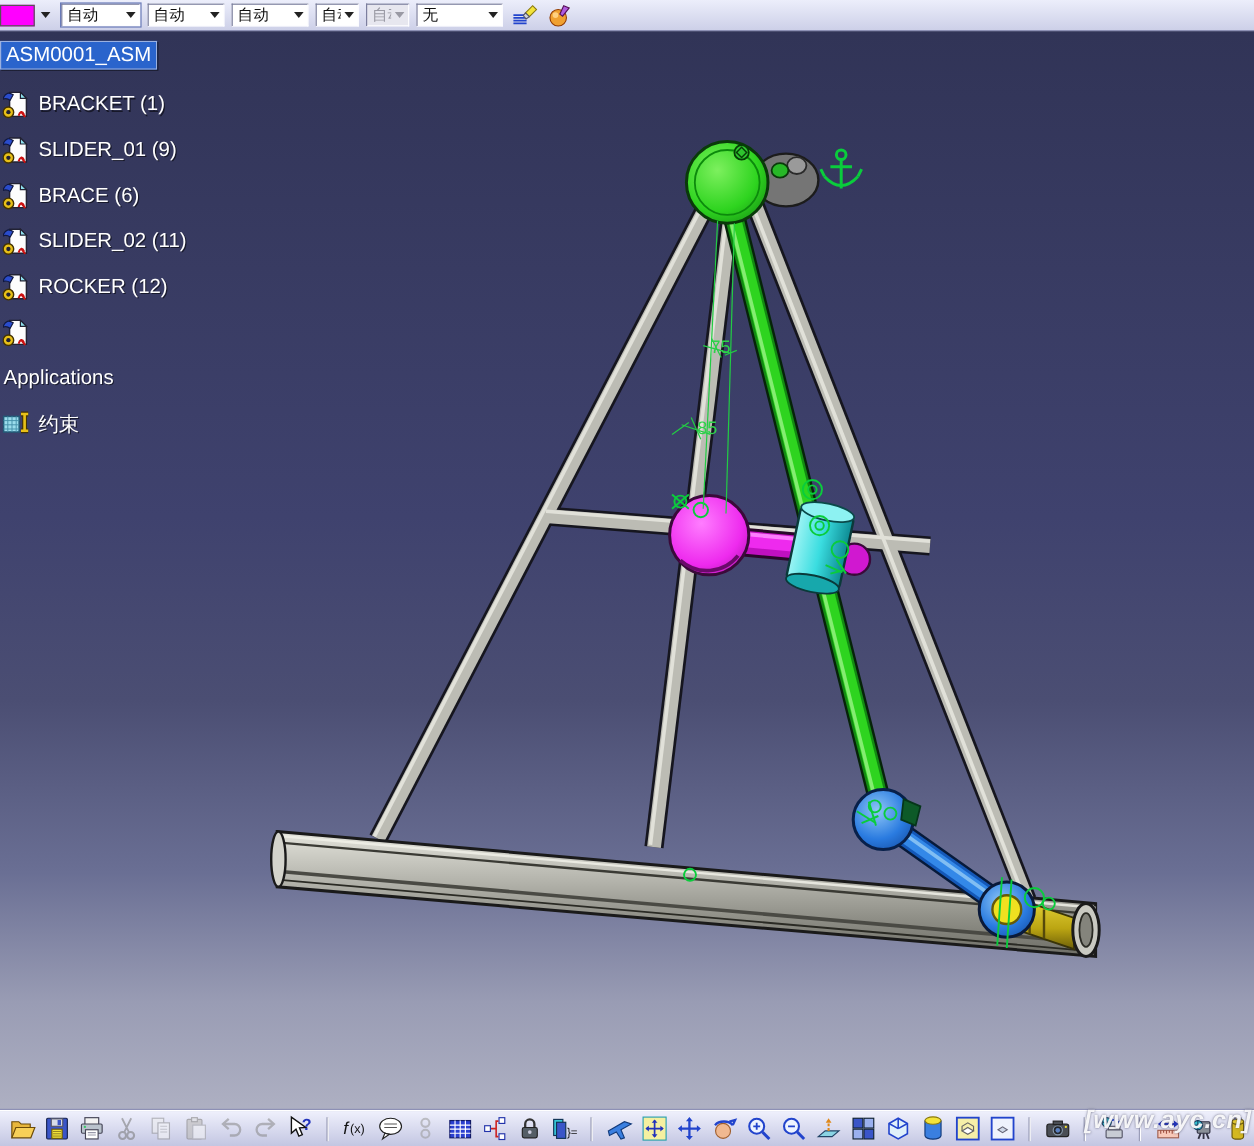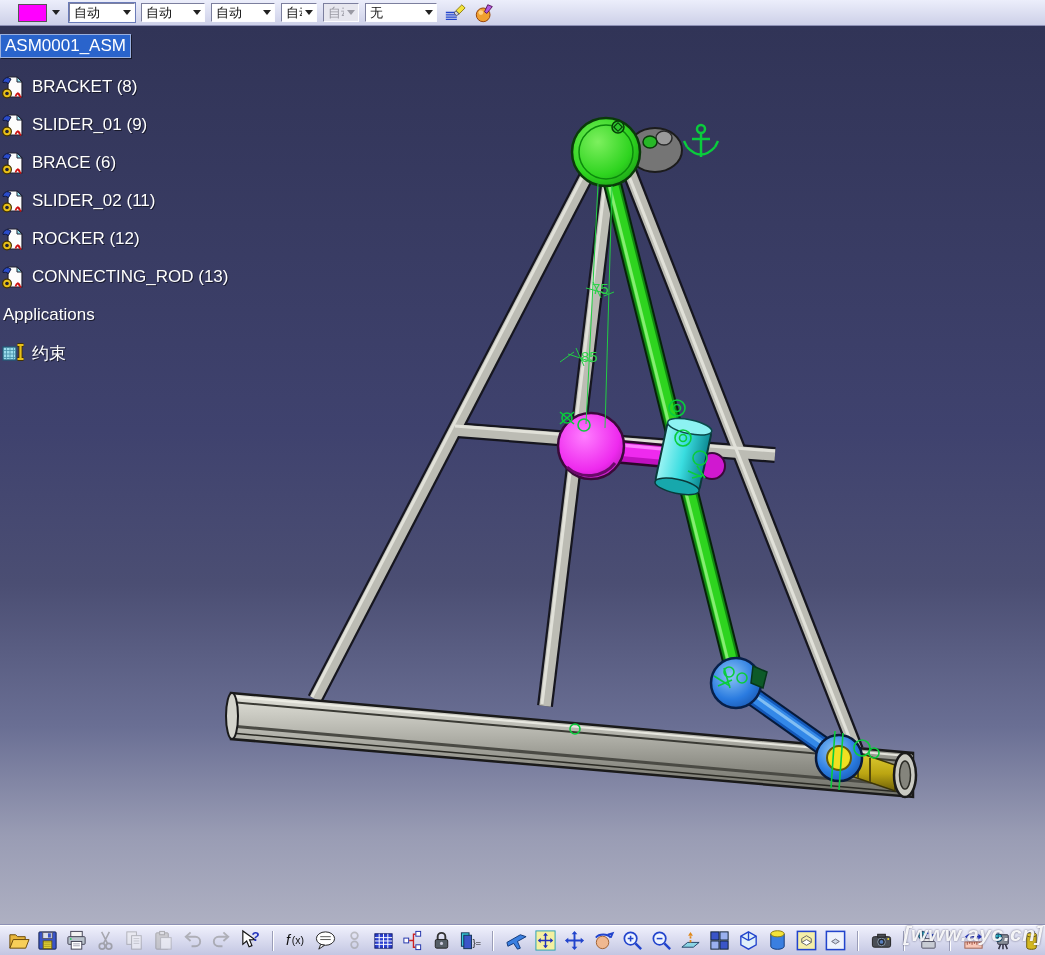--- a/index.html
+++ b/index.html
@@ -5,21 +5,21 @@
   html,body{margin:0;padding:0;}
   body{
     width:1045px;height:955px;position:relative;overflow:hidden;
     font-family:"Liberation Sans",sans-serif;background:#c9cbe4;
   }
   
   .topbar{
     position:absolute;left:0;top:0;width:1045px;height:26px;
     background:linear-gradient(#eceefb,#cdd0e8);
     border-bottom:1px solid #8d90b5;
-    display:flex;align-items:center;gap:6px;padding-left:18px;box-sizing:border-box;
+    display:flex;align-items:center;gap:6px;padding-left:0;box-sizing:border-box;
   }
   .swatchwrap{display:flex;align-items:center;gap:2px;}
   .swatch{width:27px;height:16px;border:1px solid #555;background:#ff00ff;}
   .dd-arrow{width:0;height:0;border-left:4px solid transparent;border-right:4px solid transparent;border-top:5px solid #222;margin:0 3px;}
   .combo{
     height:19px;background:#fff;display:flex;align-items:center;justify-content:space-between;
     border:1px solid;border-color:#7c7f9e #fdfdff #fdfdff #7c7f9e;
     font-size:13px;color:#111;padding-left:4px;box-sizing:border-box;overflow:hidden;white-space:nowrap;
   }
   .combo .txt{overflow:hidden;}
@@ -282,21 +282,21 @@
     </div>
     <div class="trow">
       <span class="ticon"><svg viewBox="0 0 24 24">
             <path d="M6 2 h9 l5 5 v15 H6 z" fill="#fdfdfd" stroke="#223" stroke-width="1.2"></path>
             <path d="M15 2 l5 5 h-5 z" fill="#8ee0ee" stroke="#223"></path>
             <path d="M1 6 q2.5 -5.5 8 -2 l-2.5 4.5 q-3 -2 -5.5 -1 z" fill="#2a4ccc" stroke="#101840"></path>
             <circle cx="5" cy="18.5" r="4.4" fill="#e8c018" stroke="#443300" stroke-width="1.2"></circle>
             <circle cx="5" cy="18.5" r="1.8" fill="#223"></circle>
             <path d="M13.5 21.5 c1 -3.5 3 -4.5 4.5 -1 m-2.5 -2.5 l3.5 4.5" stroke="#cc1111" fill="none" stroke-width="1.7"></path>
           </svg></span>
-      <span class="tlabel">BRACKET (8)</span>
+      <span class="tlabel">BRACKET (1)</span>
     </div>
     <div class="trow">
       <span class="ticon"><svg viewBox="0 0 24 24">
             <path d="M6 2 h9 l5 5 v15 H6 z" fill="#fdfdfd" stroke="#223" stroke-width="1.2"></path>
             <path d="M15 2 l5 5 h-5 z" fill="#8ee0ee" stroke="#223"></path>
             <path d="M1 6 q2.5 -5.5 8 -2 l-2.5 4.5 q-3 -2 -5.5 -1 z" fill="#2a4ccc" stroke="#101840"></path>
             <circle cx="5" cy="18.5" r="4.4" fill="#e8c018" stroke="#443300" stroke-width="1.2"></circle>
             <circle cx="5" cy="18.5" r="1.8" fill="#223"></circle>
             <path d="M13.5 21.5 c1 -3.5 3 -4.5 4.5 -1 m-2.5 -2.5 l3.5 4.5" stroke="#cc1111" fill="none" stroke-width="1.7"></path>
           </svg></span>
@@ -337,21 +337,20 @@
     </div>
     <div class="trow">
       <span class="ticon"><svg viewBox="0 0 24 24">
             <path d="M6 2 h9 l5 5 v15 H6 z" fill="#fdfdfd" stroke="#223" stroke-width="1.2"></path>
             <path d="M15 2 l5 5 h-5 z" fill="#8ee0ee" stroke="#223"></path>
             <path d="M1 6 q2.5 -5.5 8 -2 l-2.5 4.5 q-3 -2 -5.5 -1 z" fill="#2a4ccc" stroke="#101840"></path>
             <circle cx="5" cy="18.5" r="4.4" fill="#e8c018" stroke="#443300" stroke-width="1.2"></circle>
             <circle cx="5" cy="18.5" r="1.8" fill="#223"></circle>
             <path d="M13.5 21.5 c1 -3.5 3 -4.5 4.5 -1 m-2.5 -2.5 l3.5 4.5" stroke="#cc1111" fill="none" stroke-width="1.7"></path>
           </svg></span>
-      <span class="tlabel">CONNECTING_ROD (13)</span>
     </div>
     <div class="trow apps">
       <span class="tlabel">Applications</span>
     </div>
     <div class="trow">
       <span class="ticon"><svg viewBox="0 0 24 24">
             <rect x="1" y="6" width="13" height="13" fill="#9adcec" stroke="#235a77" stroke-width="1.3"></rect>
             <path d="M1 9.5 h13 M1 13 h13 M1 16.5 h13 M4.5 6 v13 M8 6 v13 M11.5 6 v13" stroke="#4690aa" stroke-width=".8"></path>
             <path d="M15.5 4 h6 M18.5 4 v14 M15.5 18 h6" stroke="#443300" stroke-width="4"></path>
             <path d="M15.5 4 h6 M18.5 4 v14 M15.5 18 h6" stroke="#e8c018" stroke-width="2.2"></path>

